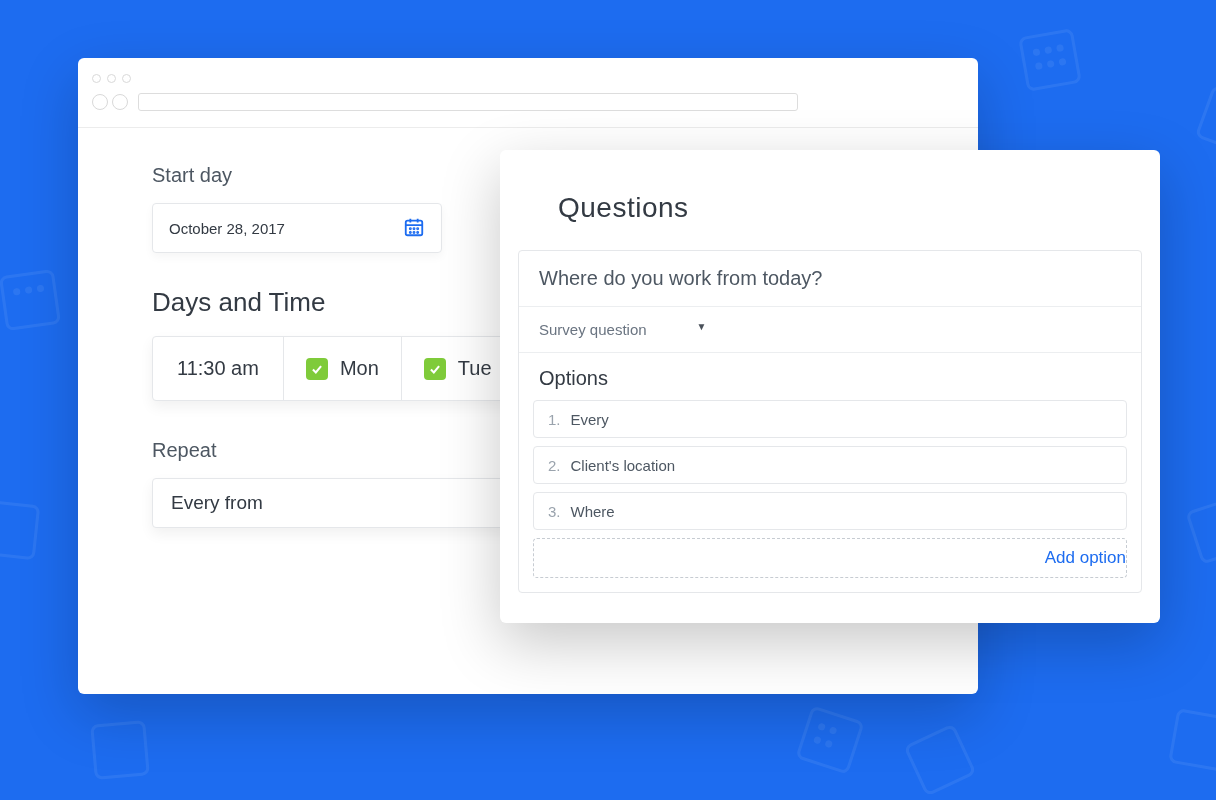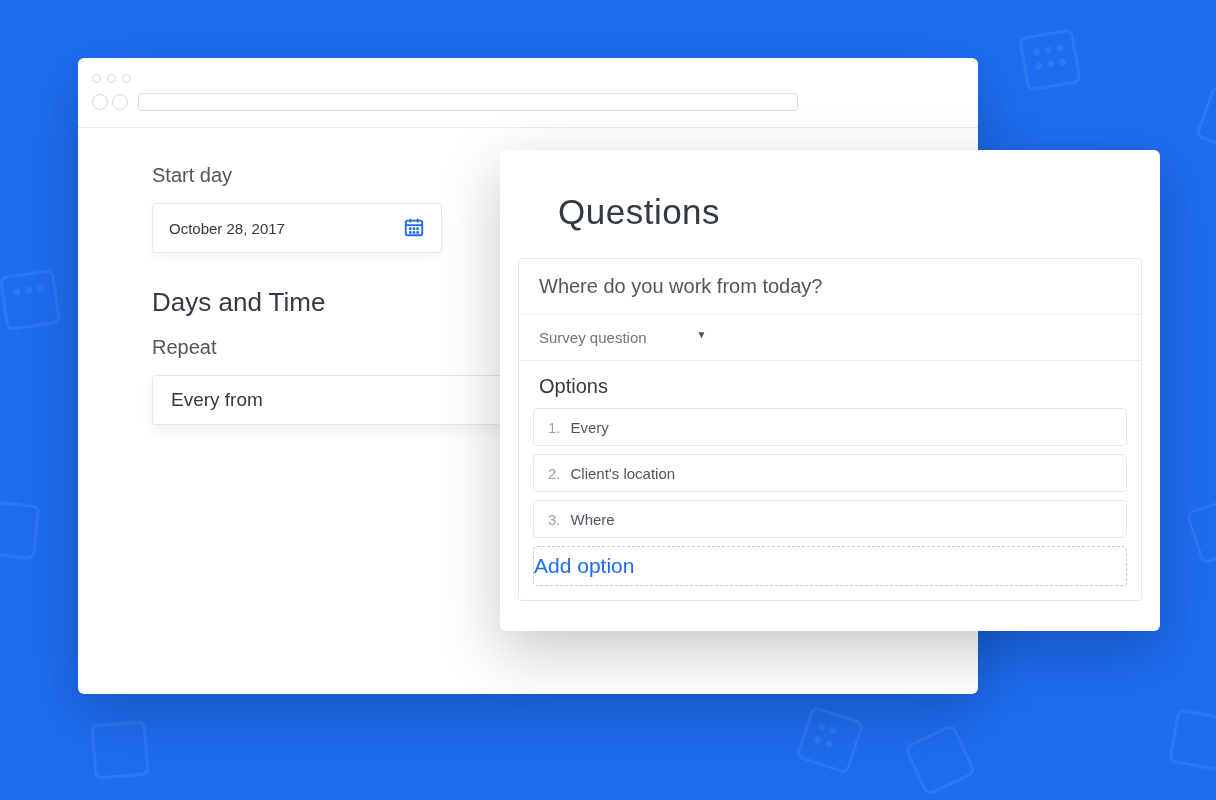--- a/index.html
+++ b/index.html
@@ -162,21 +162,21 @@
   position: absolute;
   top: 150px;
   left: 500px;
   width: 660px;
   background: #fff;
   border-radius: 6px;
   box-shadow: 0 20px 60px rgba(0,0,0,0.22);
   padding-bottom: 30px;
 }
 .q-title {
-  font-size: 35px;
+  font-size: 28px;
   color: #333a43;
   padding: 42px 58px 26px;
   font-weight: 400;
   letter-spacing: 0.5px;
 }
 .q-card {
   margin: 0 18px;
   border: 1px solid #e5e7ea;
   border-radius: 4px;
 }
@@ -216,23 +216,23 @@
   font-size: 15px;
   color: #4d5762;
 }
 .option-row .num { color: #9aa3ad; }
 .add-option {
   border: 1px dashed #c7ccd2;
   border-radius: 4px;
   height: 40px;
   display: flex;
   align-items: center;
-  justify-content: flex-start;
+  justify-content: flex-end;
   color: #1d6cf0;
-  font-size: 21px;
+  font-size: 17px;
   cursor: pointer;
 }
 </style>
 </head>
 <body>
 
 <div class="bg-pattern">
   <svg class="bg-icon" style="top:20px;left:1010px;transform:rotate(-10deg)">
       <rect x="14" y="14" width="52" height="52" rx="6"></rect>
       <circle cx="28" cy="30" r="2" fill="#5c97f5"></circle>
@@ -307,20 +307,39 @@
             <circle cx="16" cy="14" r="0.6" fill="currentColor"></circle>
           <circle cx="8" cy="18" r="0.6" fill="currentColor"></circle>
             <circle cx="12" cy="18" r="0.6" fill="currentColor"></circle>
             <circle cx="16" cy="18" r="0.6" fill="currentColor"></circle>
         </svg>
       </span>
     </div>
 
     <div class="section-title">Days and Time</div>
 
+    <div class="days-row">
+      <div class="time-cell">11:30 am</div>
+      <div class="day-cell">
+        <span class="check">
+          <svg width="14" height="14" viewBox="0 0 24 24" fill="none" stroke-width="3.5">
+              <polyline points="5 13 10 18 19 7"></polyline>
+            </svg>
+        </span>
+        <span>Mon</span>
+      </div>
+      <div class="day-cell" style="border-right:none">
+        <span class="check">
+          <svg width="14" height="14" viewBox="0 0 24 24" fill="none" stroke-width="3.5">
+              <polyline points="5 13 10 18 19 7"></polyline>
+            </svg>
+        </span>
+        <span>Tue</span>
+      </div>
+    </div>
 
     <div class="section-label">Repeat</div>
     <div class="repeat-select">
       <span>Every from</span>
       <span class="chev">▼</span>
     </div>
   </div>
 </div>
 
 <div class="questions-panel">

